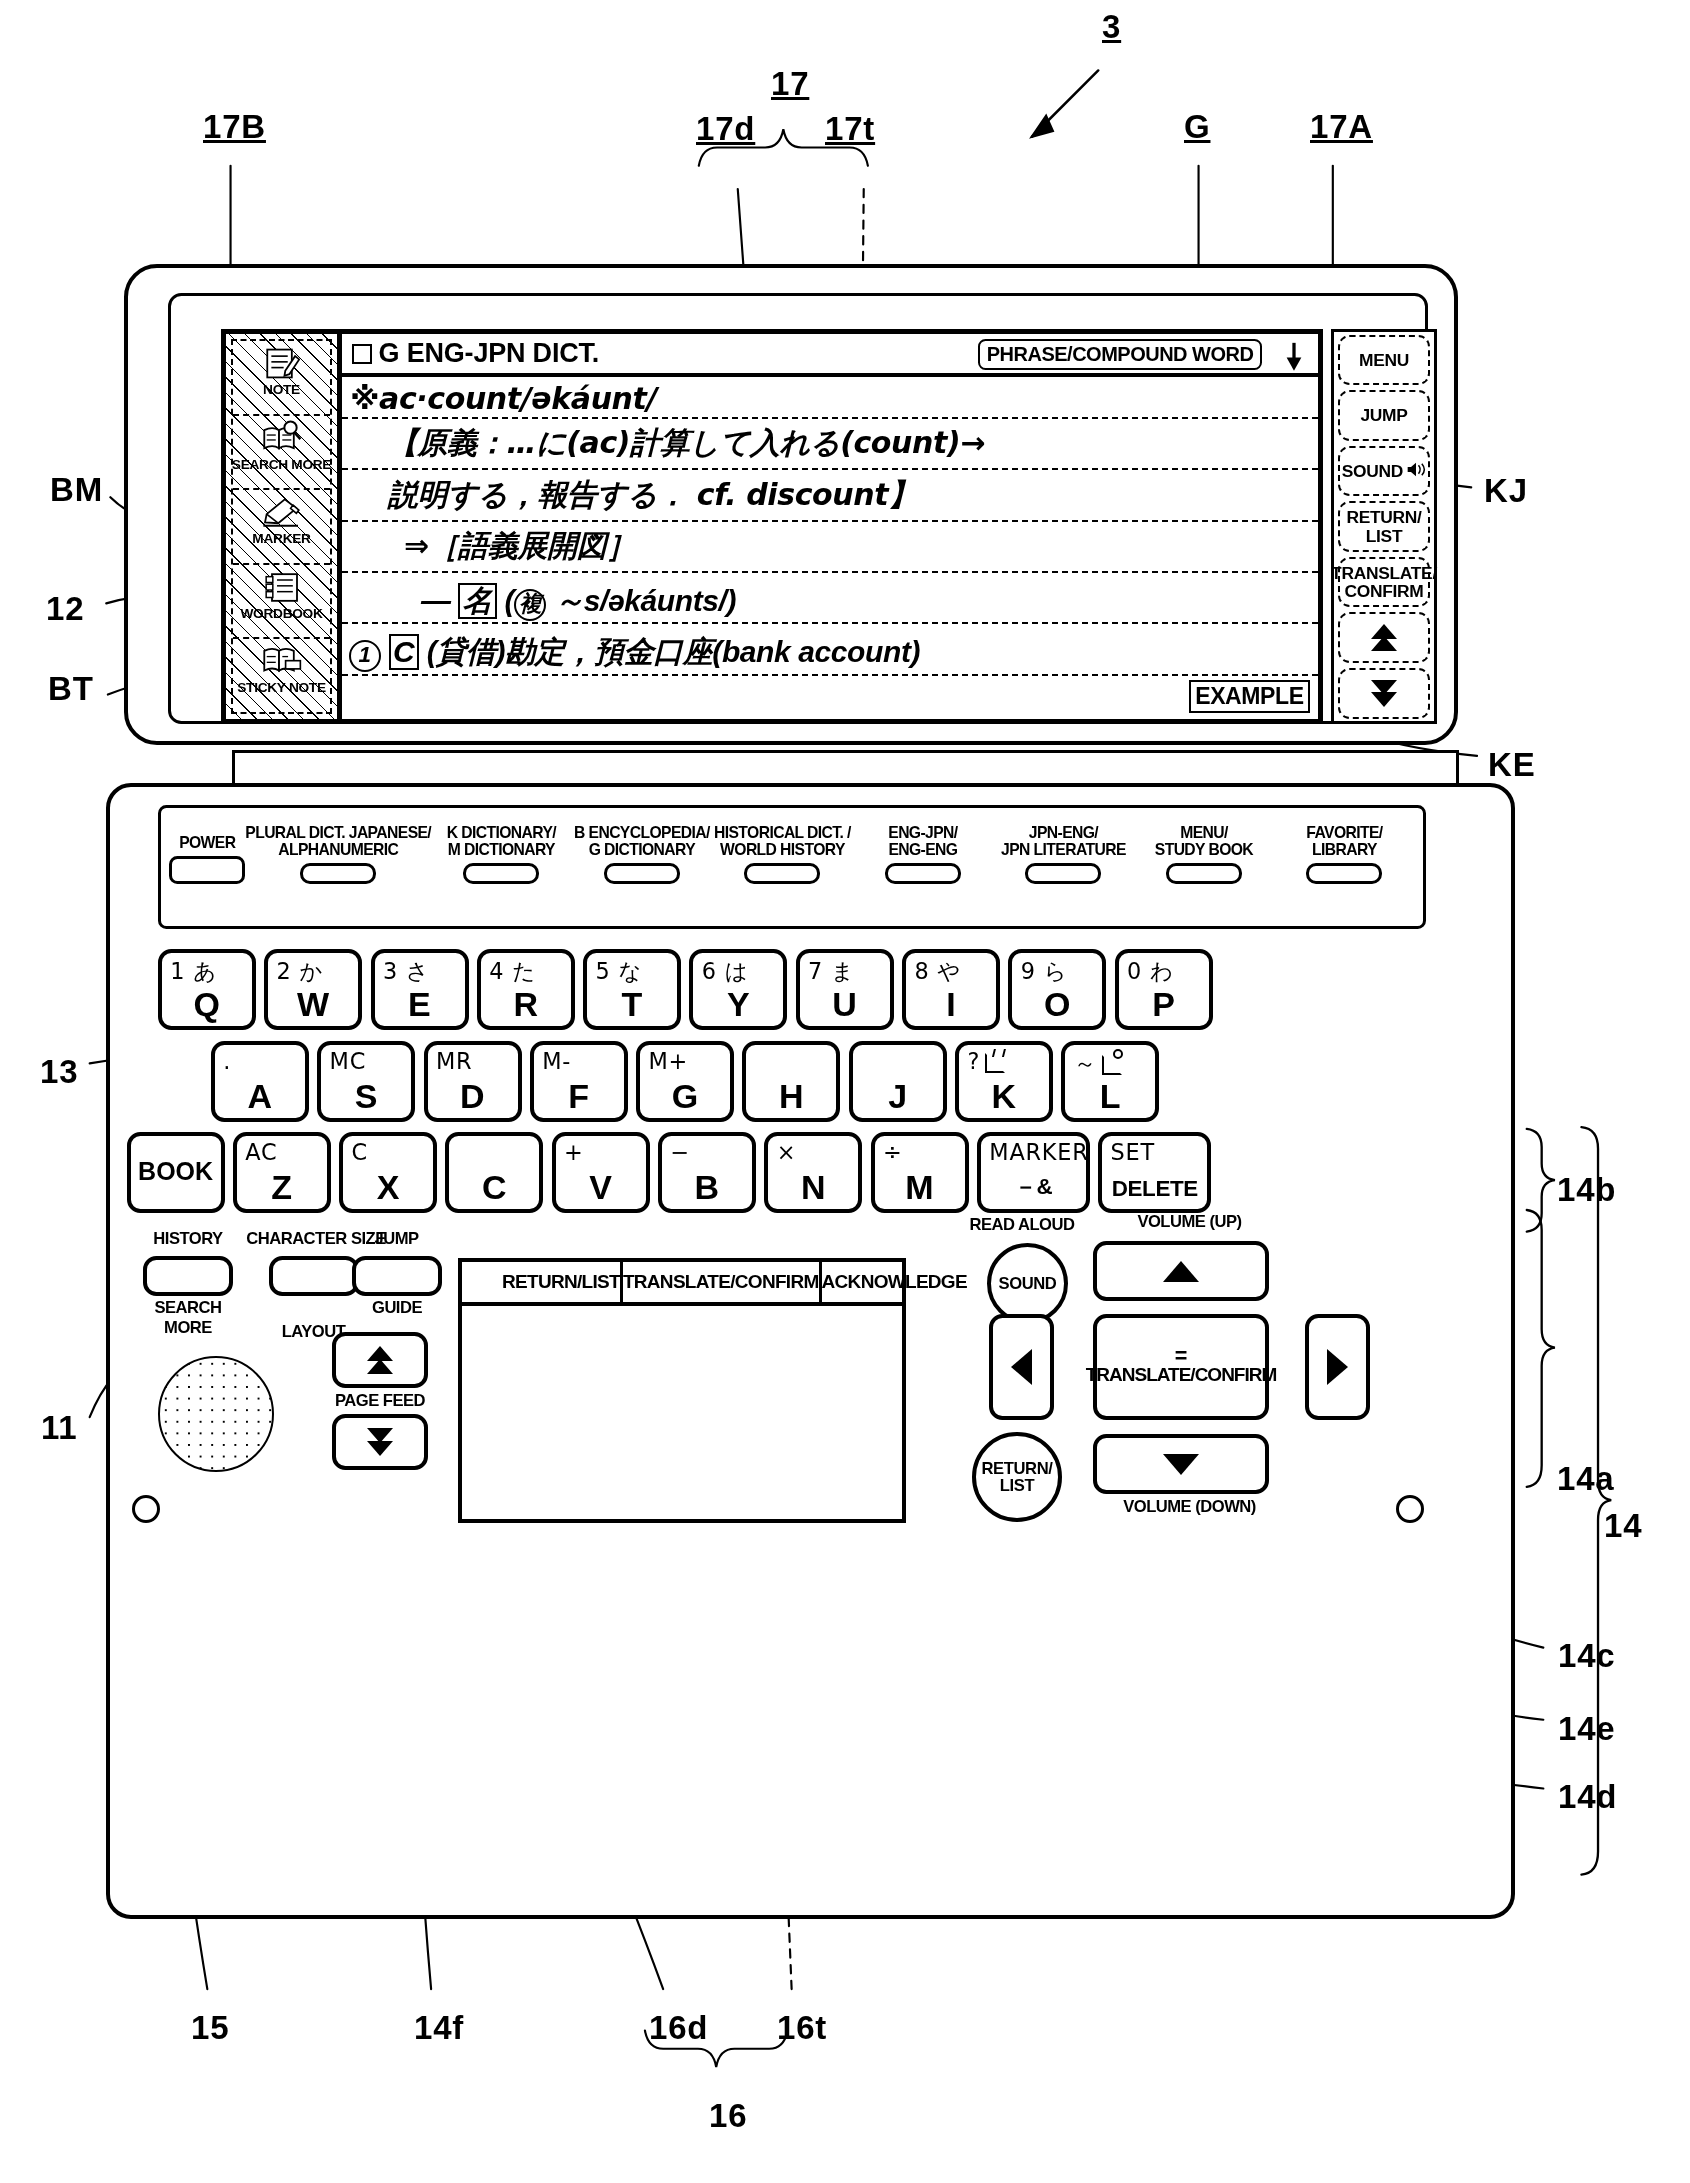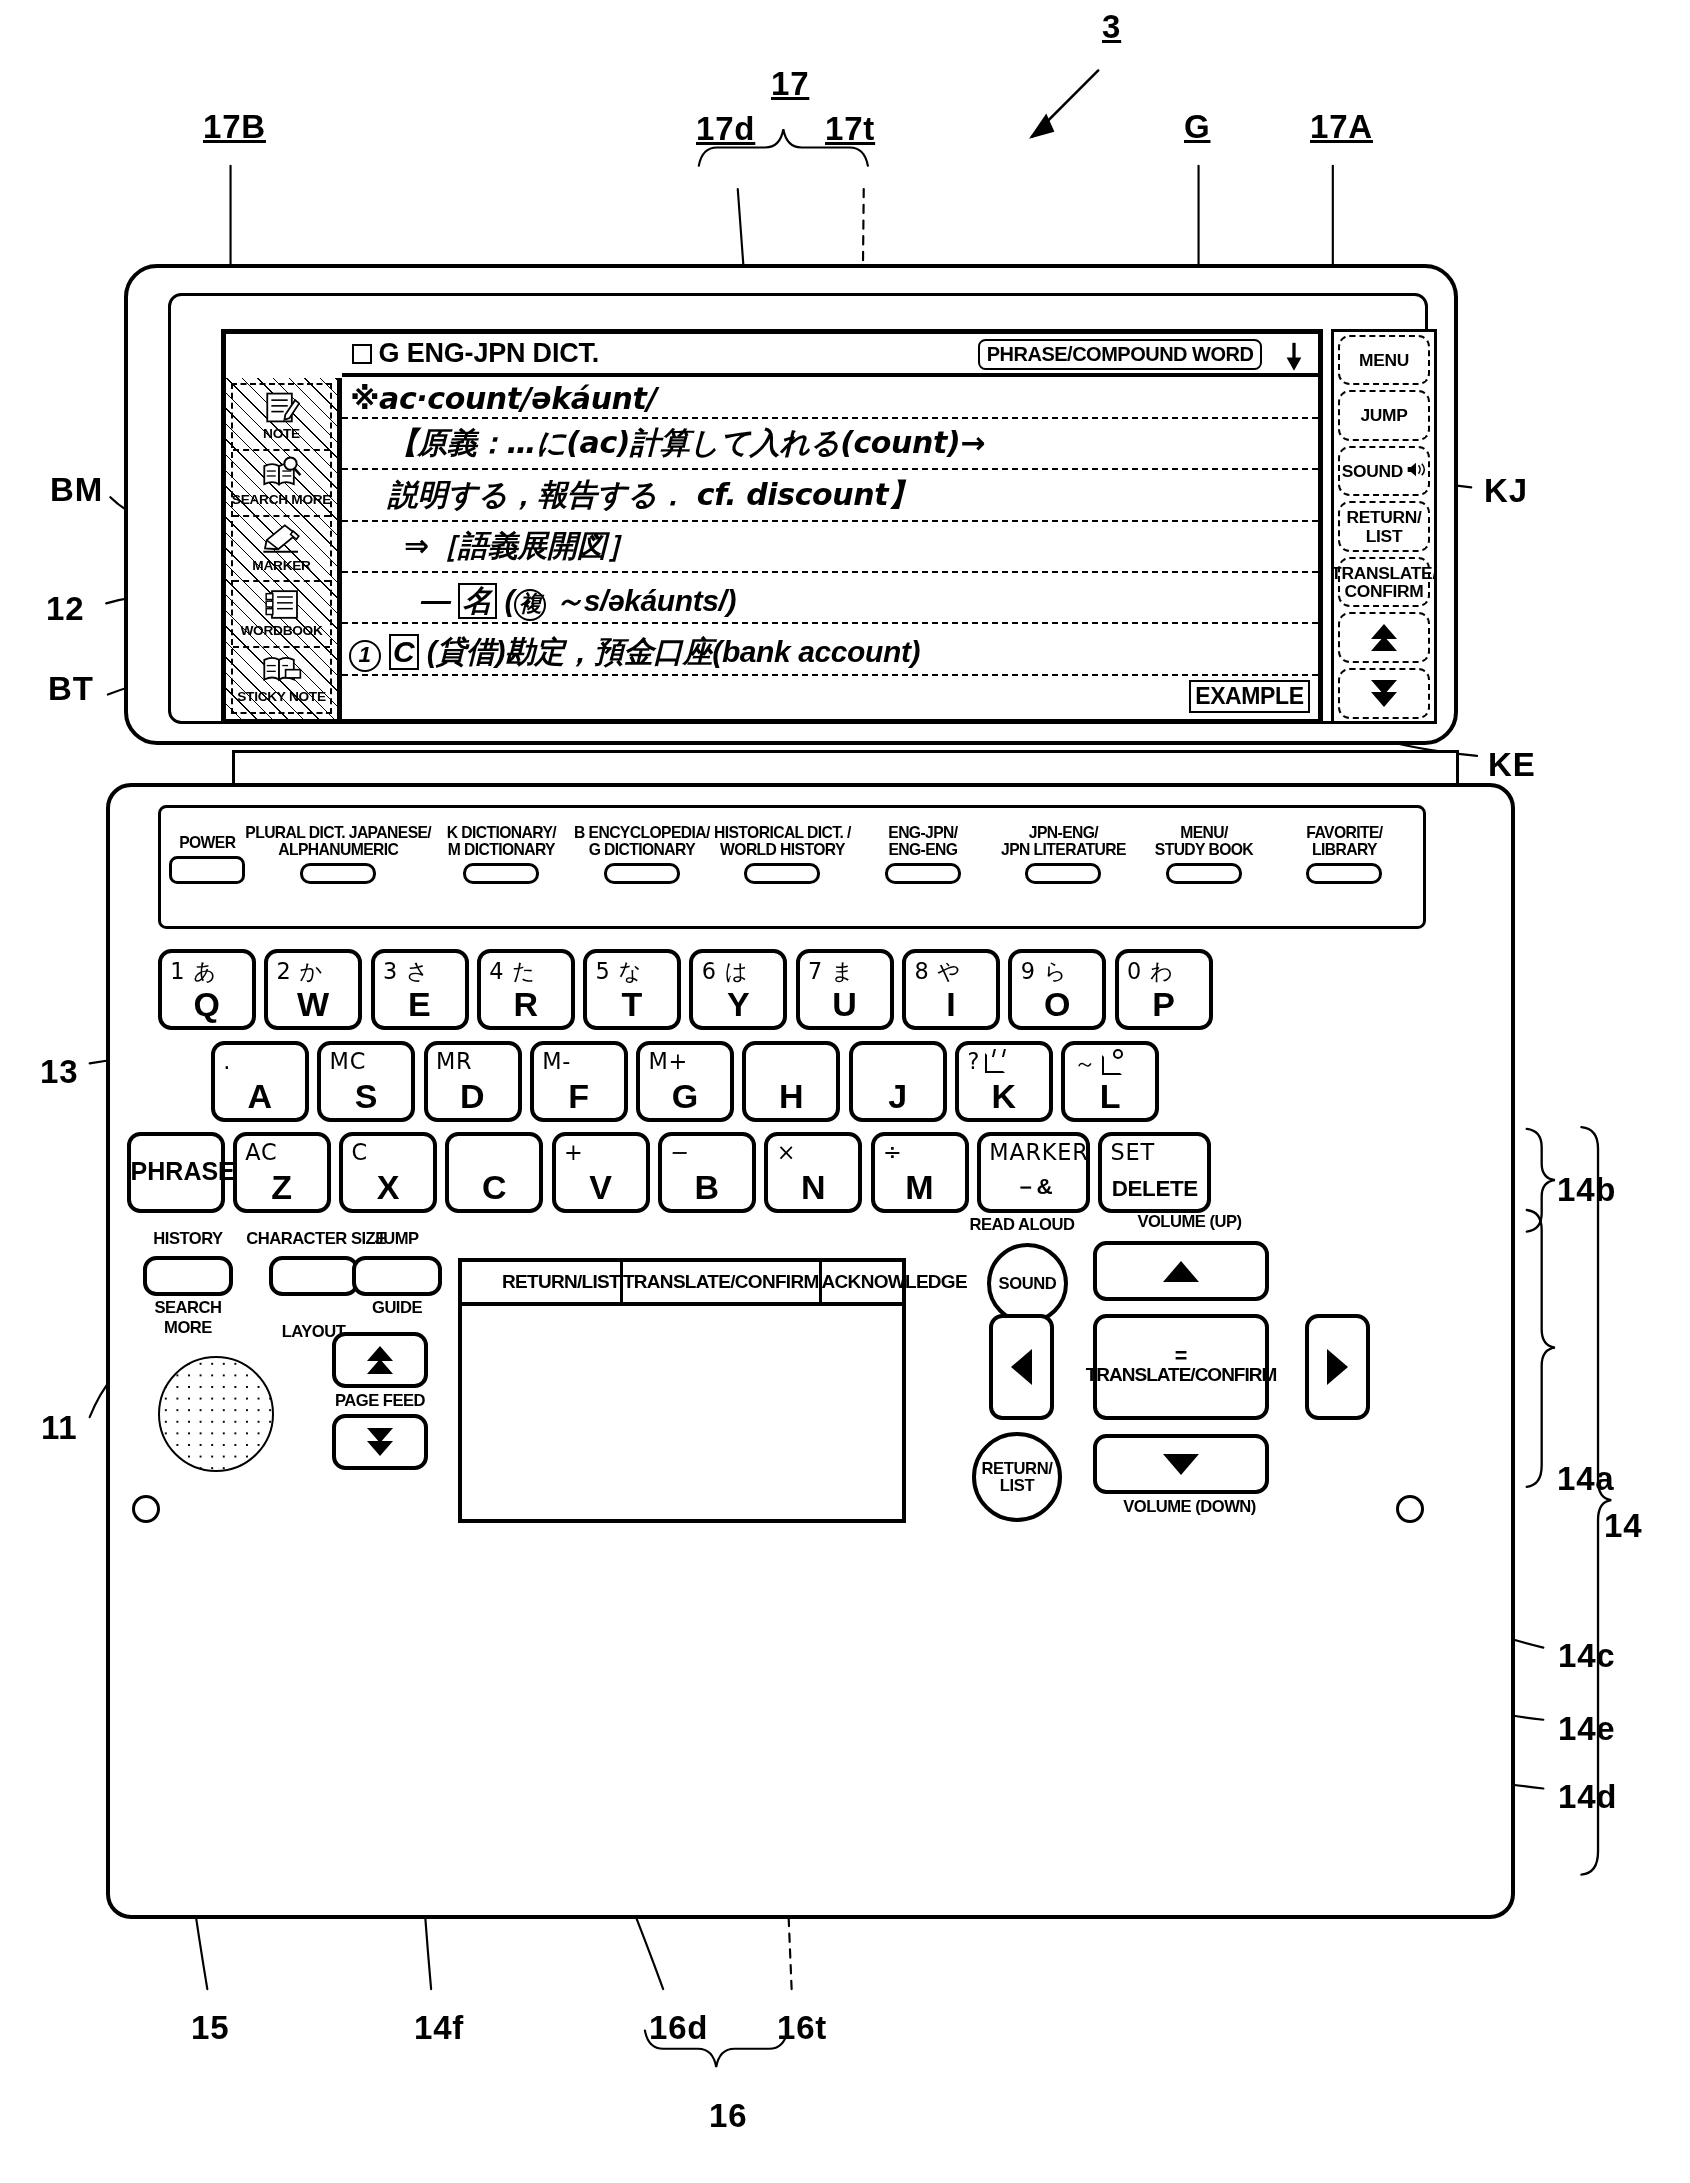--- a/index.html
+++ b/index.html
@@ -81,21 +81,20 @@
     width: 116px;
     border-right: 5px solid #000;
     box-sizing: border-box;
     position: relative;
     background:
       repeating-linear-gradient(
         45deg,
         #fff 0px, #fff 10px,
         #000 10px, #000 11px
       );
-    margin-top: 44px;
   }
   .iconbar-dash {
     position: absolute;
     left: 5px; top: 5px; right: 5px; bottom: 5px;
     border: 2.5px dashed #000;
     box-sizing: border-box;
     display: flex;
     flex-direction: column;
   }
   .icon-cell {
@@ -903,21 +902,21 @@
           <span class="sub"><span class="subtext">?</span><span class="markbox dk"></span></span>
           <span class="main">K</span>
         </div>
         <div class="key">
           <span class="sub"><span class="subtext">～</span><span class="markbox hk"></span></span>
           <span class="main">L</span>
         </div>
       </div>
     <div class="keyrow" id="key-row-3" style="left:16.6px; top:345px;">
         <div class="key shiftk">
-          <span class="main sm">PHRASE</span>
+          <span class="main sm">BOOK</span>
         </div>
         <div class="key">
           <span class="sub"><span class="subtext">AC</span></span>
           <span class="main">Z</span>
         </div>
         <div class="key">
           <span class="sub"><span class="subtext">C</span></span>
           <span class="main">X</span>
         </div>
         <div class="key">

